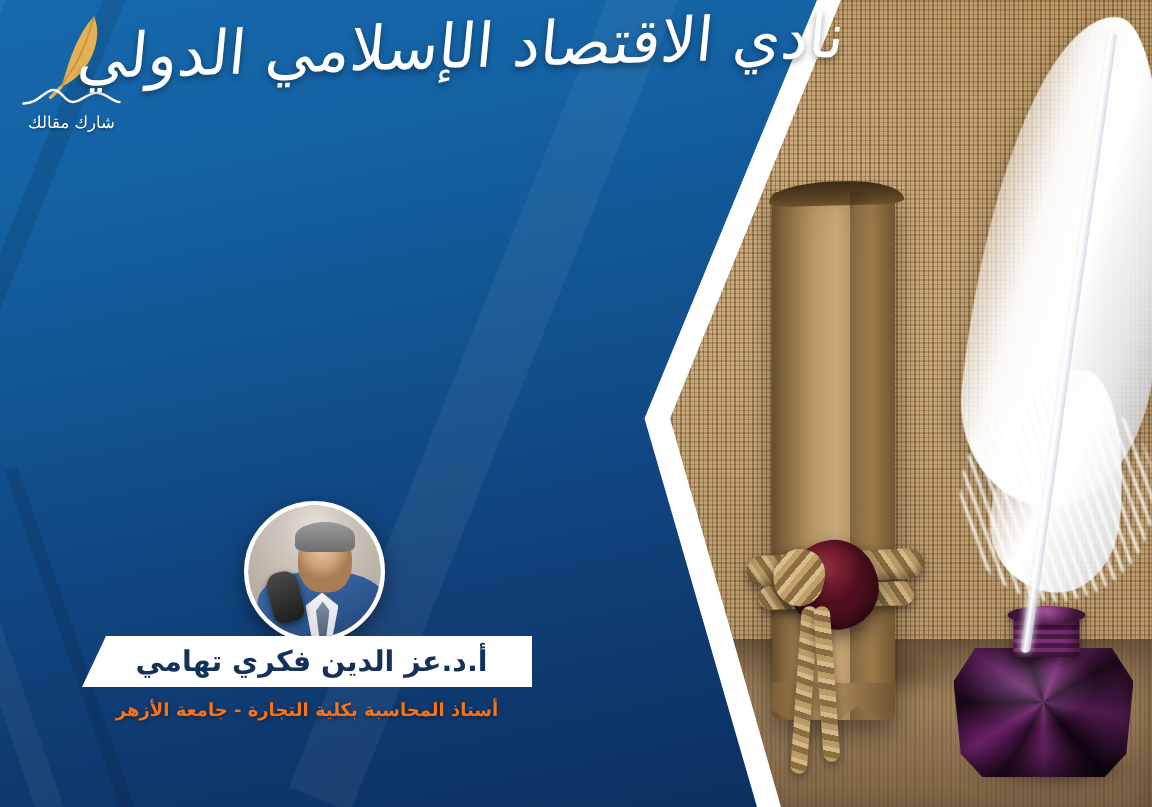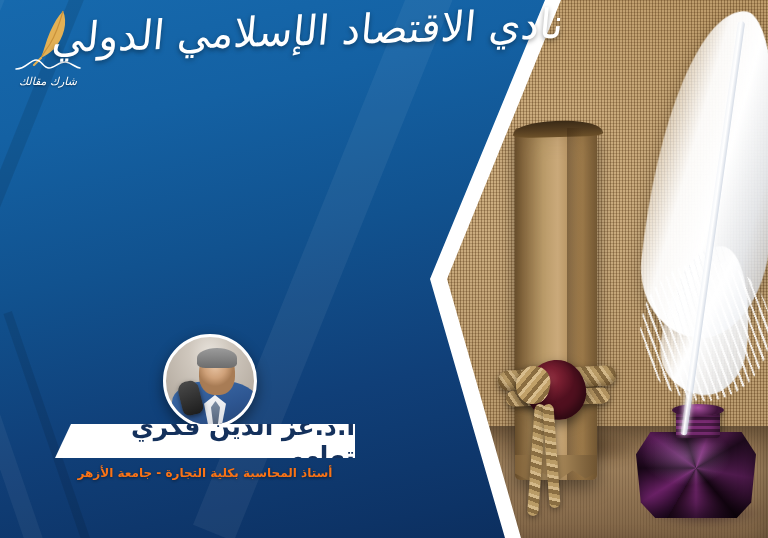--- a/index.html
+++ b/index.html
@@ -206,21 +206,21 @@
   
   .sheen{position:absolute;inset:0;clip-path:polygon(0 0, 545px 0, 430px 279px, 505px 538px, 0 538px);pointer-events:none;}
   .sheen i{position:absolute;display:block;background:rgba(255,255,255,.055);}
   .sheen i.s1{left:-160px;top:-120px;width:30px;height:900px;transform:rotate(22deg);}
   .sheen i.s2{left:-60px;top:-160px;width:14px;height:960px;transform:rotate(22deg);background:rgba(0,0,0,.10);}
   .sheen i.s3{left:330px;top:-180px;width:44px;height:740px;transform:rotate(22deg);}
   .sheen i.s4{left:18px;top:260px;width:18px;height:520px;transform:rotate(-19deg);background:rgba(255,255,255,.05);}
   .sheen i.s5{left:78px;top:300px;width:9px;height:460px;transform:rotate(-19deg);background:rgba(0,0,0,.10);}
 
   
-  .logo{position:absolute;left:10px;top:8px;width:76px;height:82px;font-style:italic;}
+  .logo{position:absolute;left:10px;top:8px;width:76px;height:82px;}
   .logo .feather{position:absolute;left:20px;top:0;width:40px;height:58px;}
   .logo .brand{
     position:absolute;left:0;bottom:2px;width:76px;
     text-align:center;color:#fff;font-size:11px;line-height:1.1;
     letter-spacing:0;
     text-shadow:0 1px 2px rgba(0,0,0,.45);
   }
 
   
   .club-name{
@@ -287,21 +287,21 @@
   }
 
   .name-banner{
     position:absolute;left:55px;top:424px;width:300px;height:34px;
     background:#ffffff;
     clip-path:polygon(16px 0,100% 0,100% 100%,0 100%);
     box-shadow:0 3px 10px rgba(0,0,0,.30);
     display:flex;align-items:center;justify-content:center;
   }
   .name-banner span{
-    color:#14315c;font-size:25px;font-weight:bold;letter-spacing:0;
+    color:#14315c;font-size:19px;font-weight:bold;letter-spacing:0;
     padding-left:6px;
   }
   .speaker-sub{
     position:absolute;left:55px;top:466px;width:300px;
     text-align:center;color:#f97316;
     font-size:12px;font-weight:bold;
     text-shadow:0 1px 3px rgba(0,0,0,.45);
   }
 </style>
 </head>

